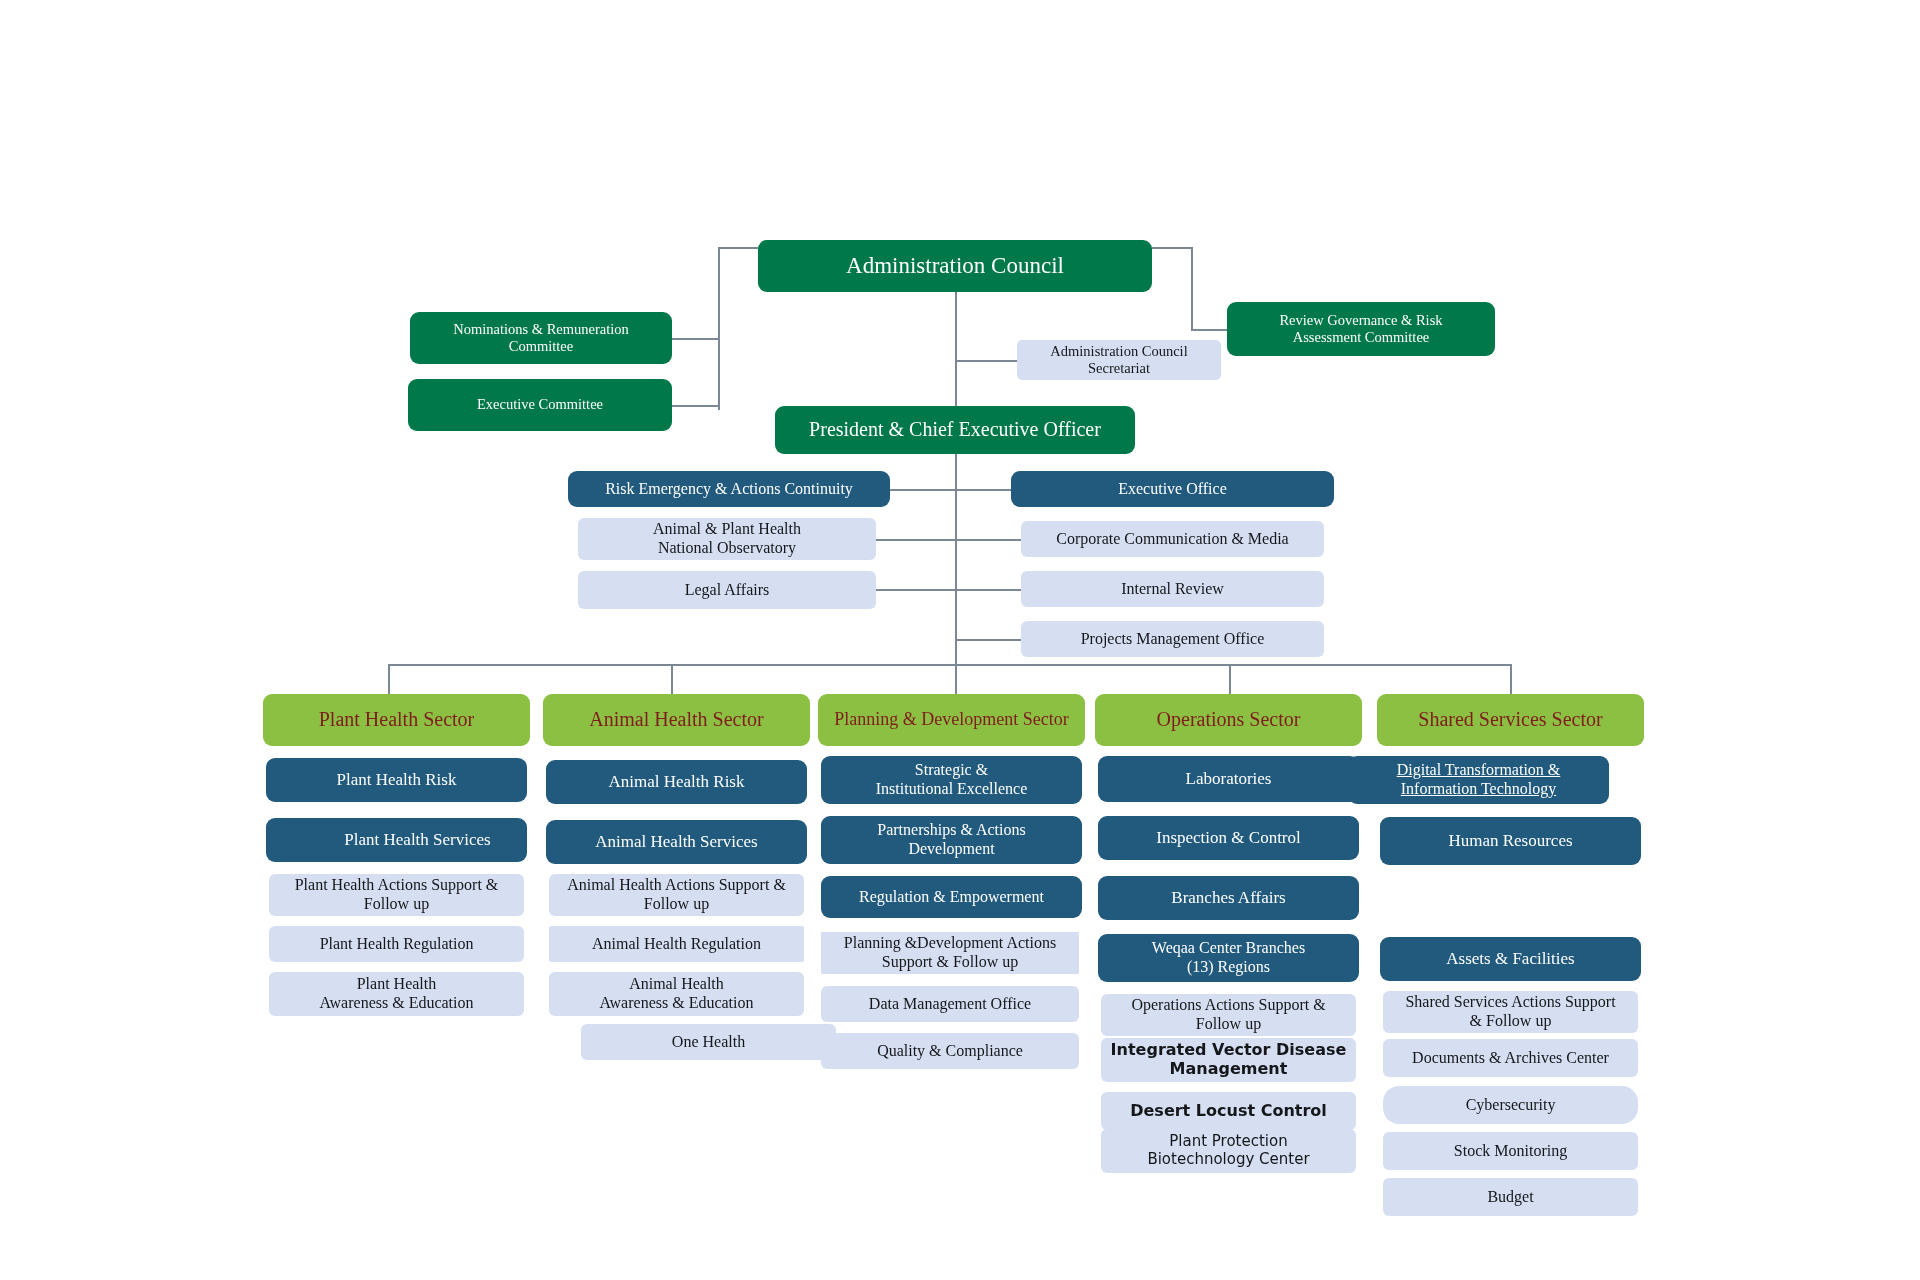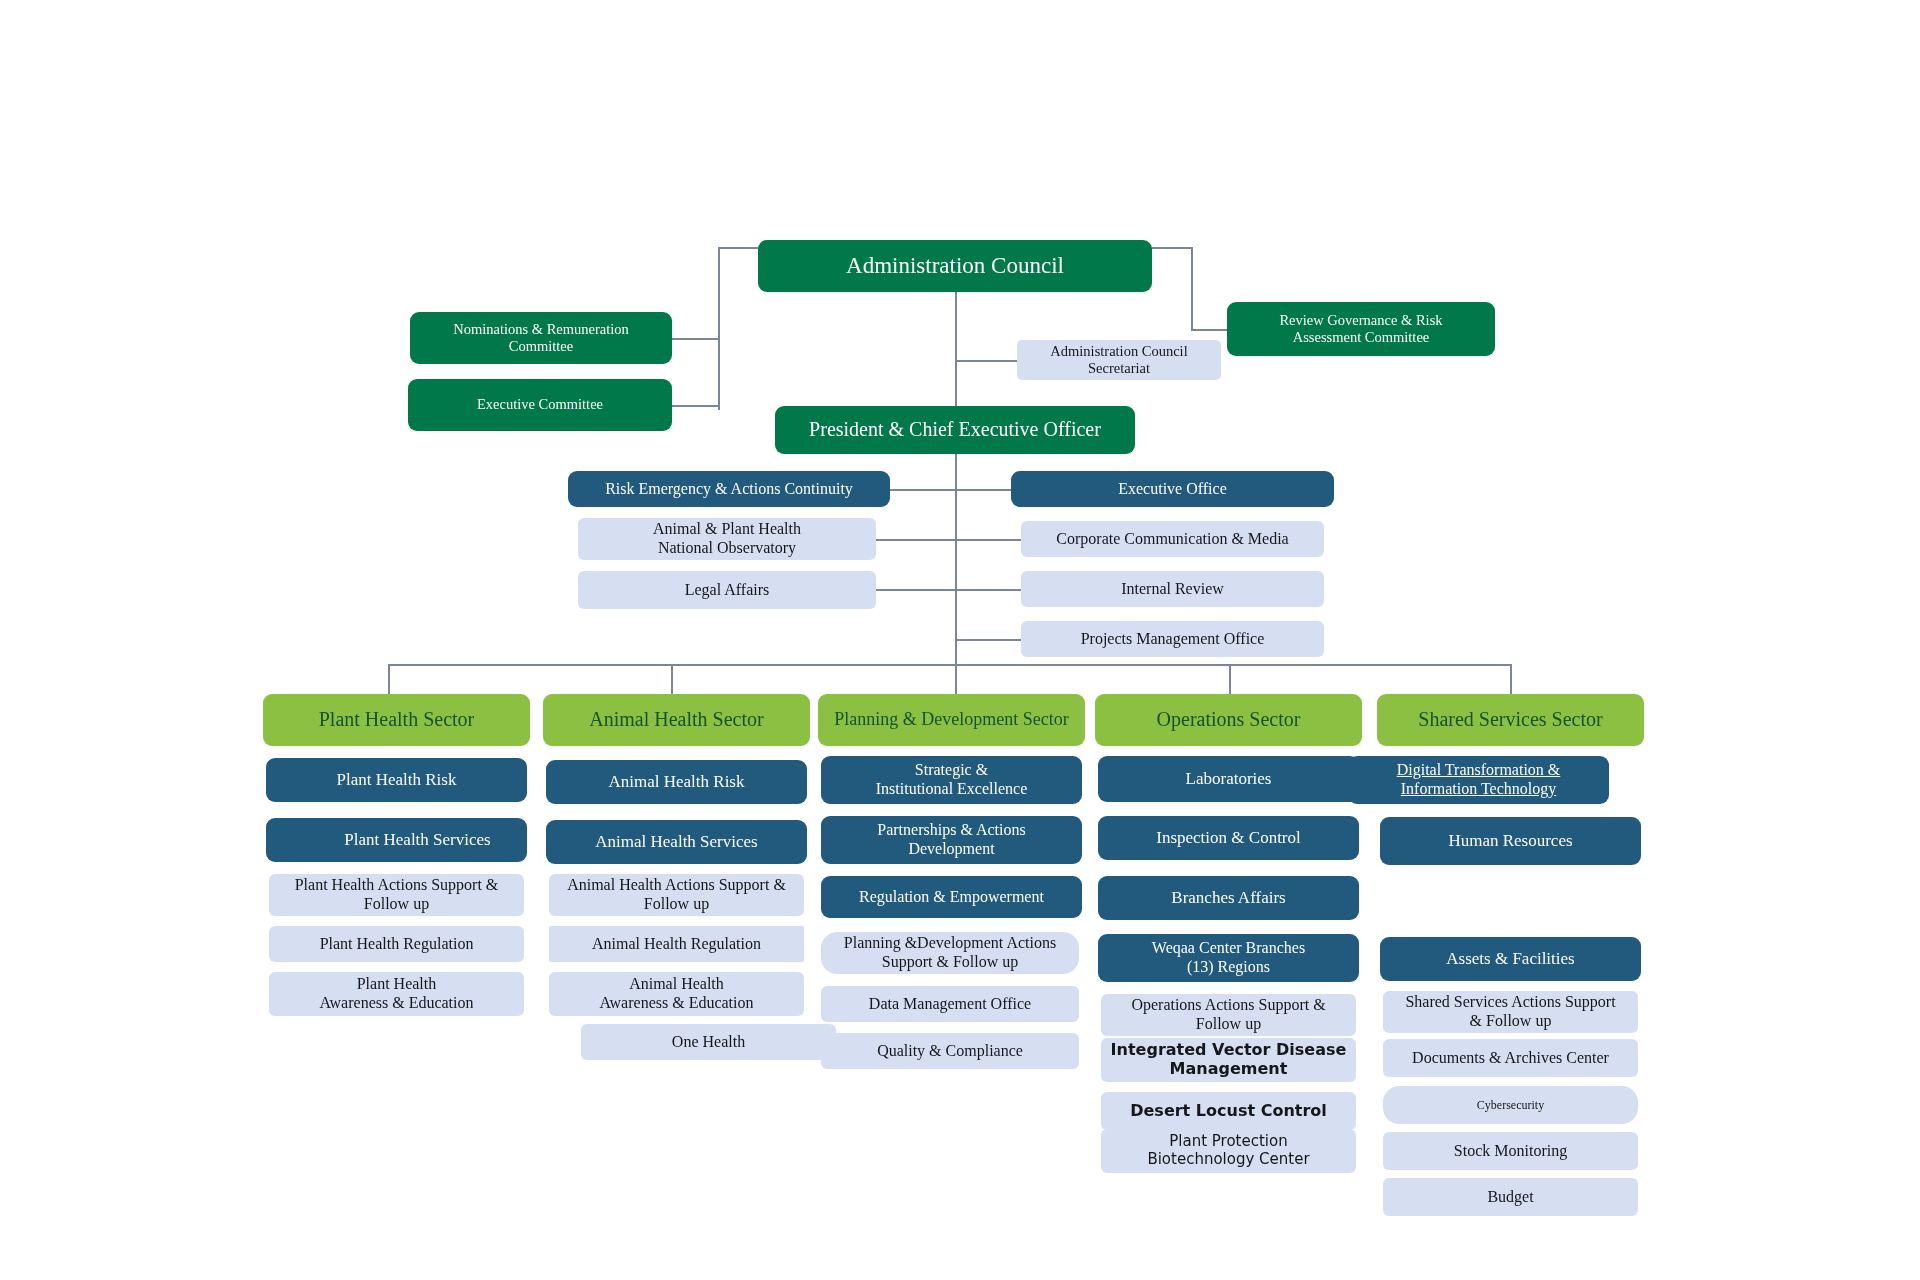--- a/index.html
+++ b/index.html
@@ -30,21 +30,21 @@
     padding: 2px 6px;
     font-family: "Liberation Serif", serif;
   }
   
   .green {
     background: #00784A;
     color: #ffffff;
   }
   .lime {
     background: #8CC043;
-    color: #14532d;
+    color: #7f1d1d;
   }
   .navy {
     background: #215A7D;
     color: #ffffff;
   }
   .pale {
     background: #D6DFF2;
     color: #15171a;
   }
   .sans-bold {
@@ -204,21 +204,21 @@
     <span class="label-inner">Strategic &amp;
 Institutional Excellence</span>
   </div>
   <div class="node navy" style="left:821px; top:816px; width:261px; height:48px; font-size:16px;">
     <span class="label-inner">Partnerships &amp; Actions
 Development</span>
   </div>
   <div class="node navy" style="left:821px; top:876px; width:261px; height:42px; font-size:16px;">
     <span class="label-inner">Regulation &amp; Empowerment</span>
   </div>
-  <div class="node pale" style="left:821px; top:932px; width:258px; height:42px; font-size:16px; border-radius:16px;">
+  <div class="node pale" style="left:821px; top:932px; width:258px; height:42px; font-size:16px; border-radius:1px;">
     <span class="label-inner">Planning &amp;Development Actions
 Support &amp; Follow up</span>
   </div>
   <div class="node pale" style="left:821px; top:986px; width:258px; height:36px; font-size:16px; border-radius:6px;">
     <span class="label-inner">Data Management Office</span>
   </div>
   <div class="node pale" style="left:821px; top:1033px; width:258px; height:36px; font-size:16px; border-radius:6px;">
     <span class="label-inner">Quality &amp; Compliance</span>
   </div>
 
@@ -267,21 +267,21 @@
   <div class="node navy" style="left:1380px; top:937px; width:261px; height:44px; font-size:17px;">
     <span class="label-inner">Assets &amp; Facilities</span>
   </div>
   <div class="node pale" style="left:1383px; top:991px; width:255px; height:42px; font-size:16px; border-radius:6px;">
     <span class="label-inner">Shared Services Actions Support
 &amp; Follow up</span>
   </div>
   <div class="node pale" style="left:1383px; top:1039px; width:255px; height:38px; font-size:16px; border-radius:6px;">
     <span class="label-inner">Documents &amp; Archives Center</span>
   </div>
-  <div class="node pale" style="left:1383px; top:1086px; width:255px; height:38px; font-size:12px; border-radius:16px;">
+  <div class="node pale" style="left:1383px; top:1086px; width:255px; height:38px; font-size:16px; border-radius:16px;">
     <span class="label-inner">Cybersecurity</span>
   </div>
   <div class="node pale" style="left:1383px; top:1132px; width:255px; height:38px; font-size:16px; border-radius:6px;">
     <span class="label-inner">Stock Monitoring</span>
   </div>
   <div class="node pale" style="left:1383px; top:1178px; width:255px; height:38px; font-size:16px; border-radius:6px;">
     <span class="label-inner">Budget</span>
   </div>
 
 </div>

